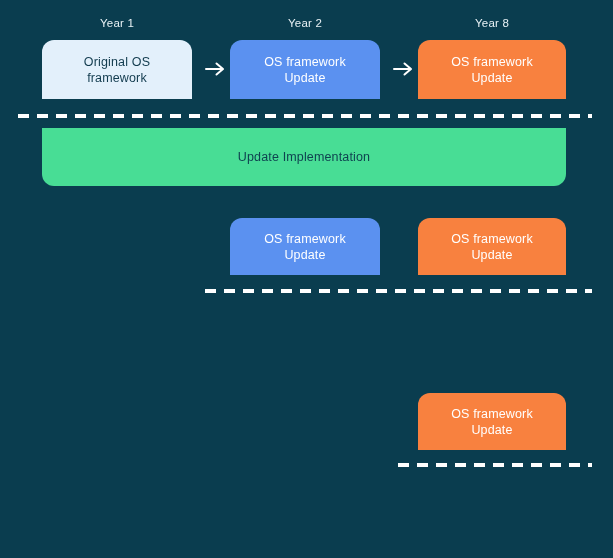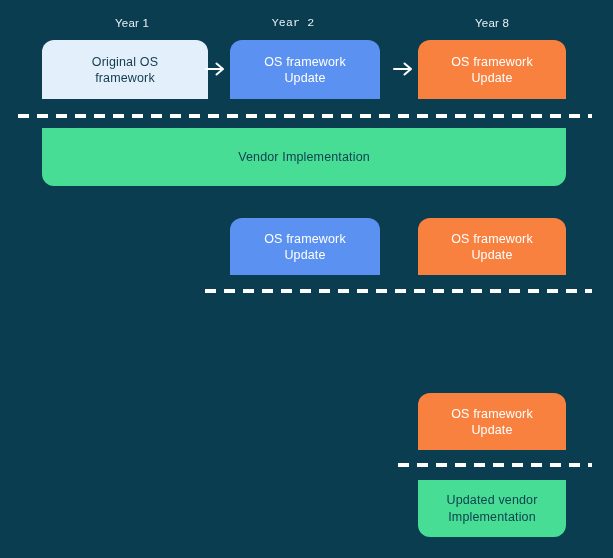--- a/index.html
+++ b/index.html
@@ -89,25 +89,25 @@
   }
 
   
   .box-text { display: block; }
 </style>
 </head>
 <body>
 
 <div id="canvas">
 
-  <div class="year-label" style="left:117px; top:16px;margin-left:15px;">Year 1</div>
-  <div class="year-label" style="left:293px; top:16px;font-family:Liberation Mono, monospace;">Year 2</div>
+  <div class="year-label" style="left:117px; top:16px;">Year 1</div>
+  <div class="year-label" style="left:305px; top:16px;">Year 2</div>
   <div class="year-label" style="left:492px; top:16px;">Year 8</div>
 
-  <div class="fw-box white" style="left:42px; top:40px; width:166px; height:59px;">
+  <div class="fw-box white" style="left:42px; top:40px; width:150px; height:59px;">
     <span>
       <span class="box-text">Original OS</span>
       <span class="box-text">framework</span>
     </span>
   </div>
 
   <span class="arrow" style="left:203px; top:57px; width:24px; height:24px;">
     <svg width="24" height="24" viewBox="0 0 24 24" aria-hidden="true">
       <path d="M3 12 H19 M13.5 6.5 L20 12 L13.5 17.5" fill="none" stroke="#ffffff" stroke-width="2" stroke-linecap="round" stroke-linejoin="round"></path>
     </svg>
@@ -128,21 +128,21 @@
 
   <div class="fw-box orange" style="left:418px; top:40px; width:148px; height:59px;">
     <span>
       <span class="box-text">OS framework</span>
       <span class="box-text">Update</span>
     </span>
   </div>
 
   <div class="dash-line" style="left:18px; top:114px; width:574px;"></div>
 
-  <div class="vendor-bar" style="left:42px; top:128px; width:524px; height:58px;">Vendor Implementation</div>
+  <div class="vendor-bar" style="left:42px; top:128px; width:524px; height:58px;">Update Implementation</div>
 
   <div class="fw-box blue" style="left:230px; top:218px; width:150px; height:57px;">
     <span>
       <span class="box-text">OS framework</span>
       <span class="box-text">Update</span>
     </span>
   </div>
 
   <div class="fw-box orange" style="left:418px; top:218px; width:148px; height:57px;">
     <span>
@@ -156,20 +156,14 @@
 
   <div class="fw-box orange" style="left:418px; top:393px; width:148px; height:57px;">
     <span>
       <span class="box-text">OS framework</span>
       <span class="box-text">Update</span>
     </span>
   </div>
 
   <div class="dash-line" style="left:398px; top:463px; width:194px;"></div>
 
-  <div class="vendor-bar" style="left:418px; top:480px; width:148px; height:57px;">
-    <span>
-      <span class="box-text">Updated vendor</span>
-      <span class="box-text">Implementation</span>
-    </span>
-  </div>
 
 </div>
 
 </body></html>

